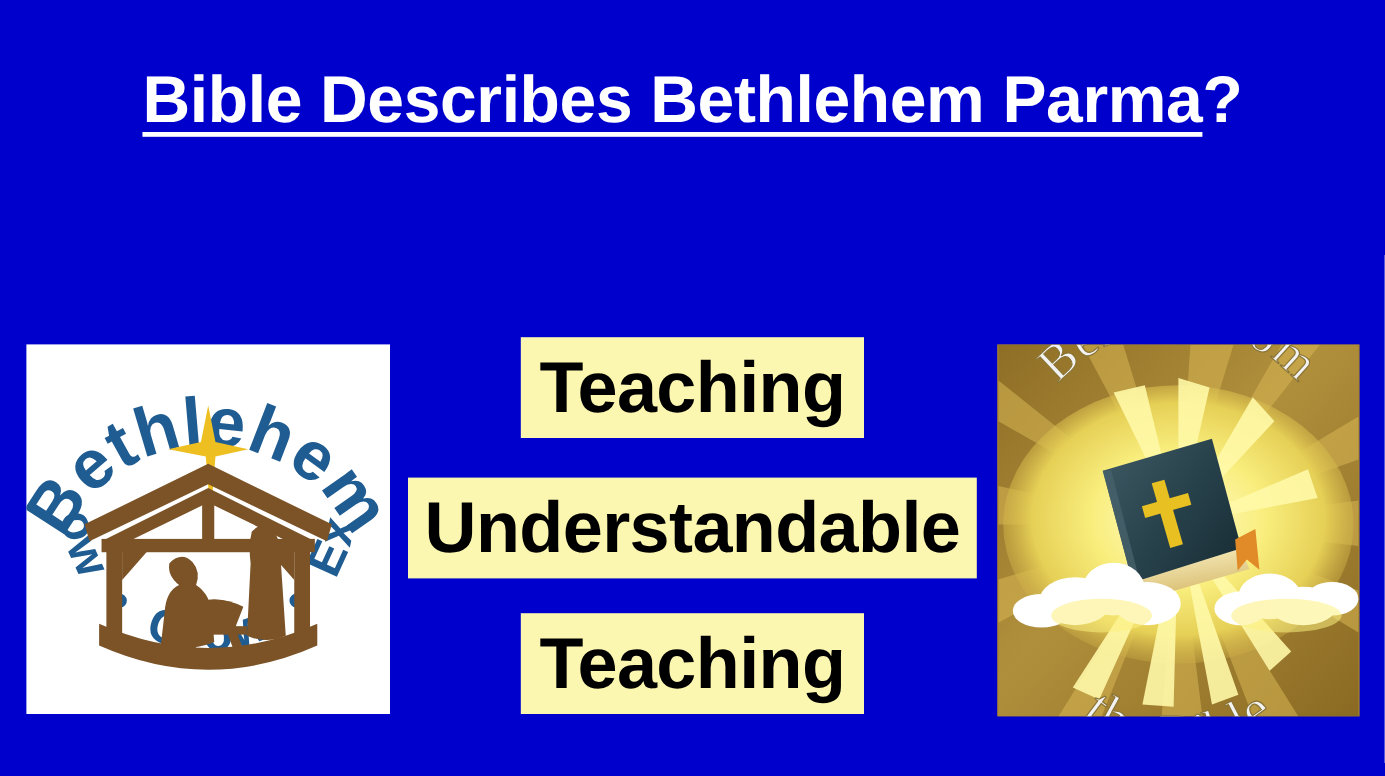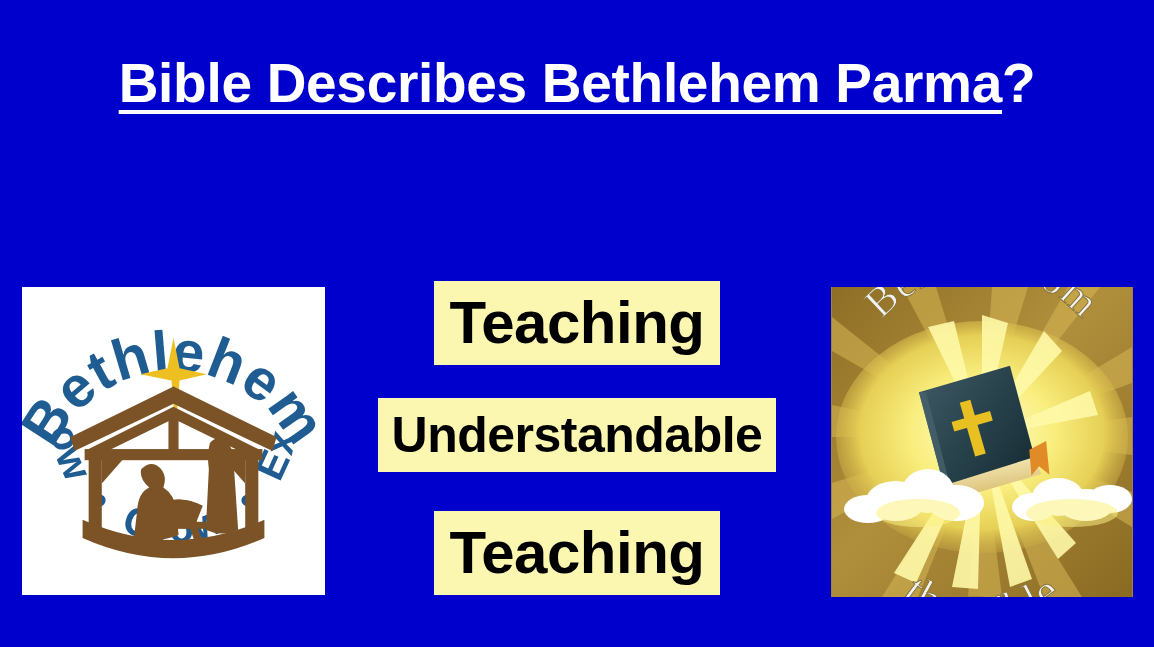--- a/index.html
+++ b/index.html
@@ -68,21 +68,21 @@
     font-size: 60px;
     font-weight: bold;
     line-height: 1.0;
     padding: 12px 16px 12px 16px;
     white-space: nowrap;
     letter-spacing: -0.5px;
   }
   #line-biblical       { top: 281px; }
   #line-understandable { top: 398px; }
   #line-relevant       { top: 511px; }
-  #line-understandable .hl { font-size: 50px; padding-left: 14px; padding-right: 14px; }
+  #line-understandable .hl { font-size: 60px; padding-left: 14px; padding-right: 14px; }
 
   
   .logo {
     position: absolute;
     left: 22px;
     top: 287px;
     width: 303px;
     height: 308px;
     background: #ffffff;
   }

